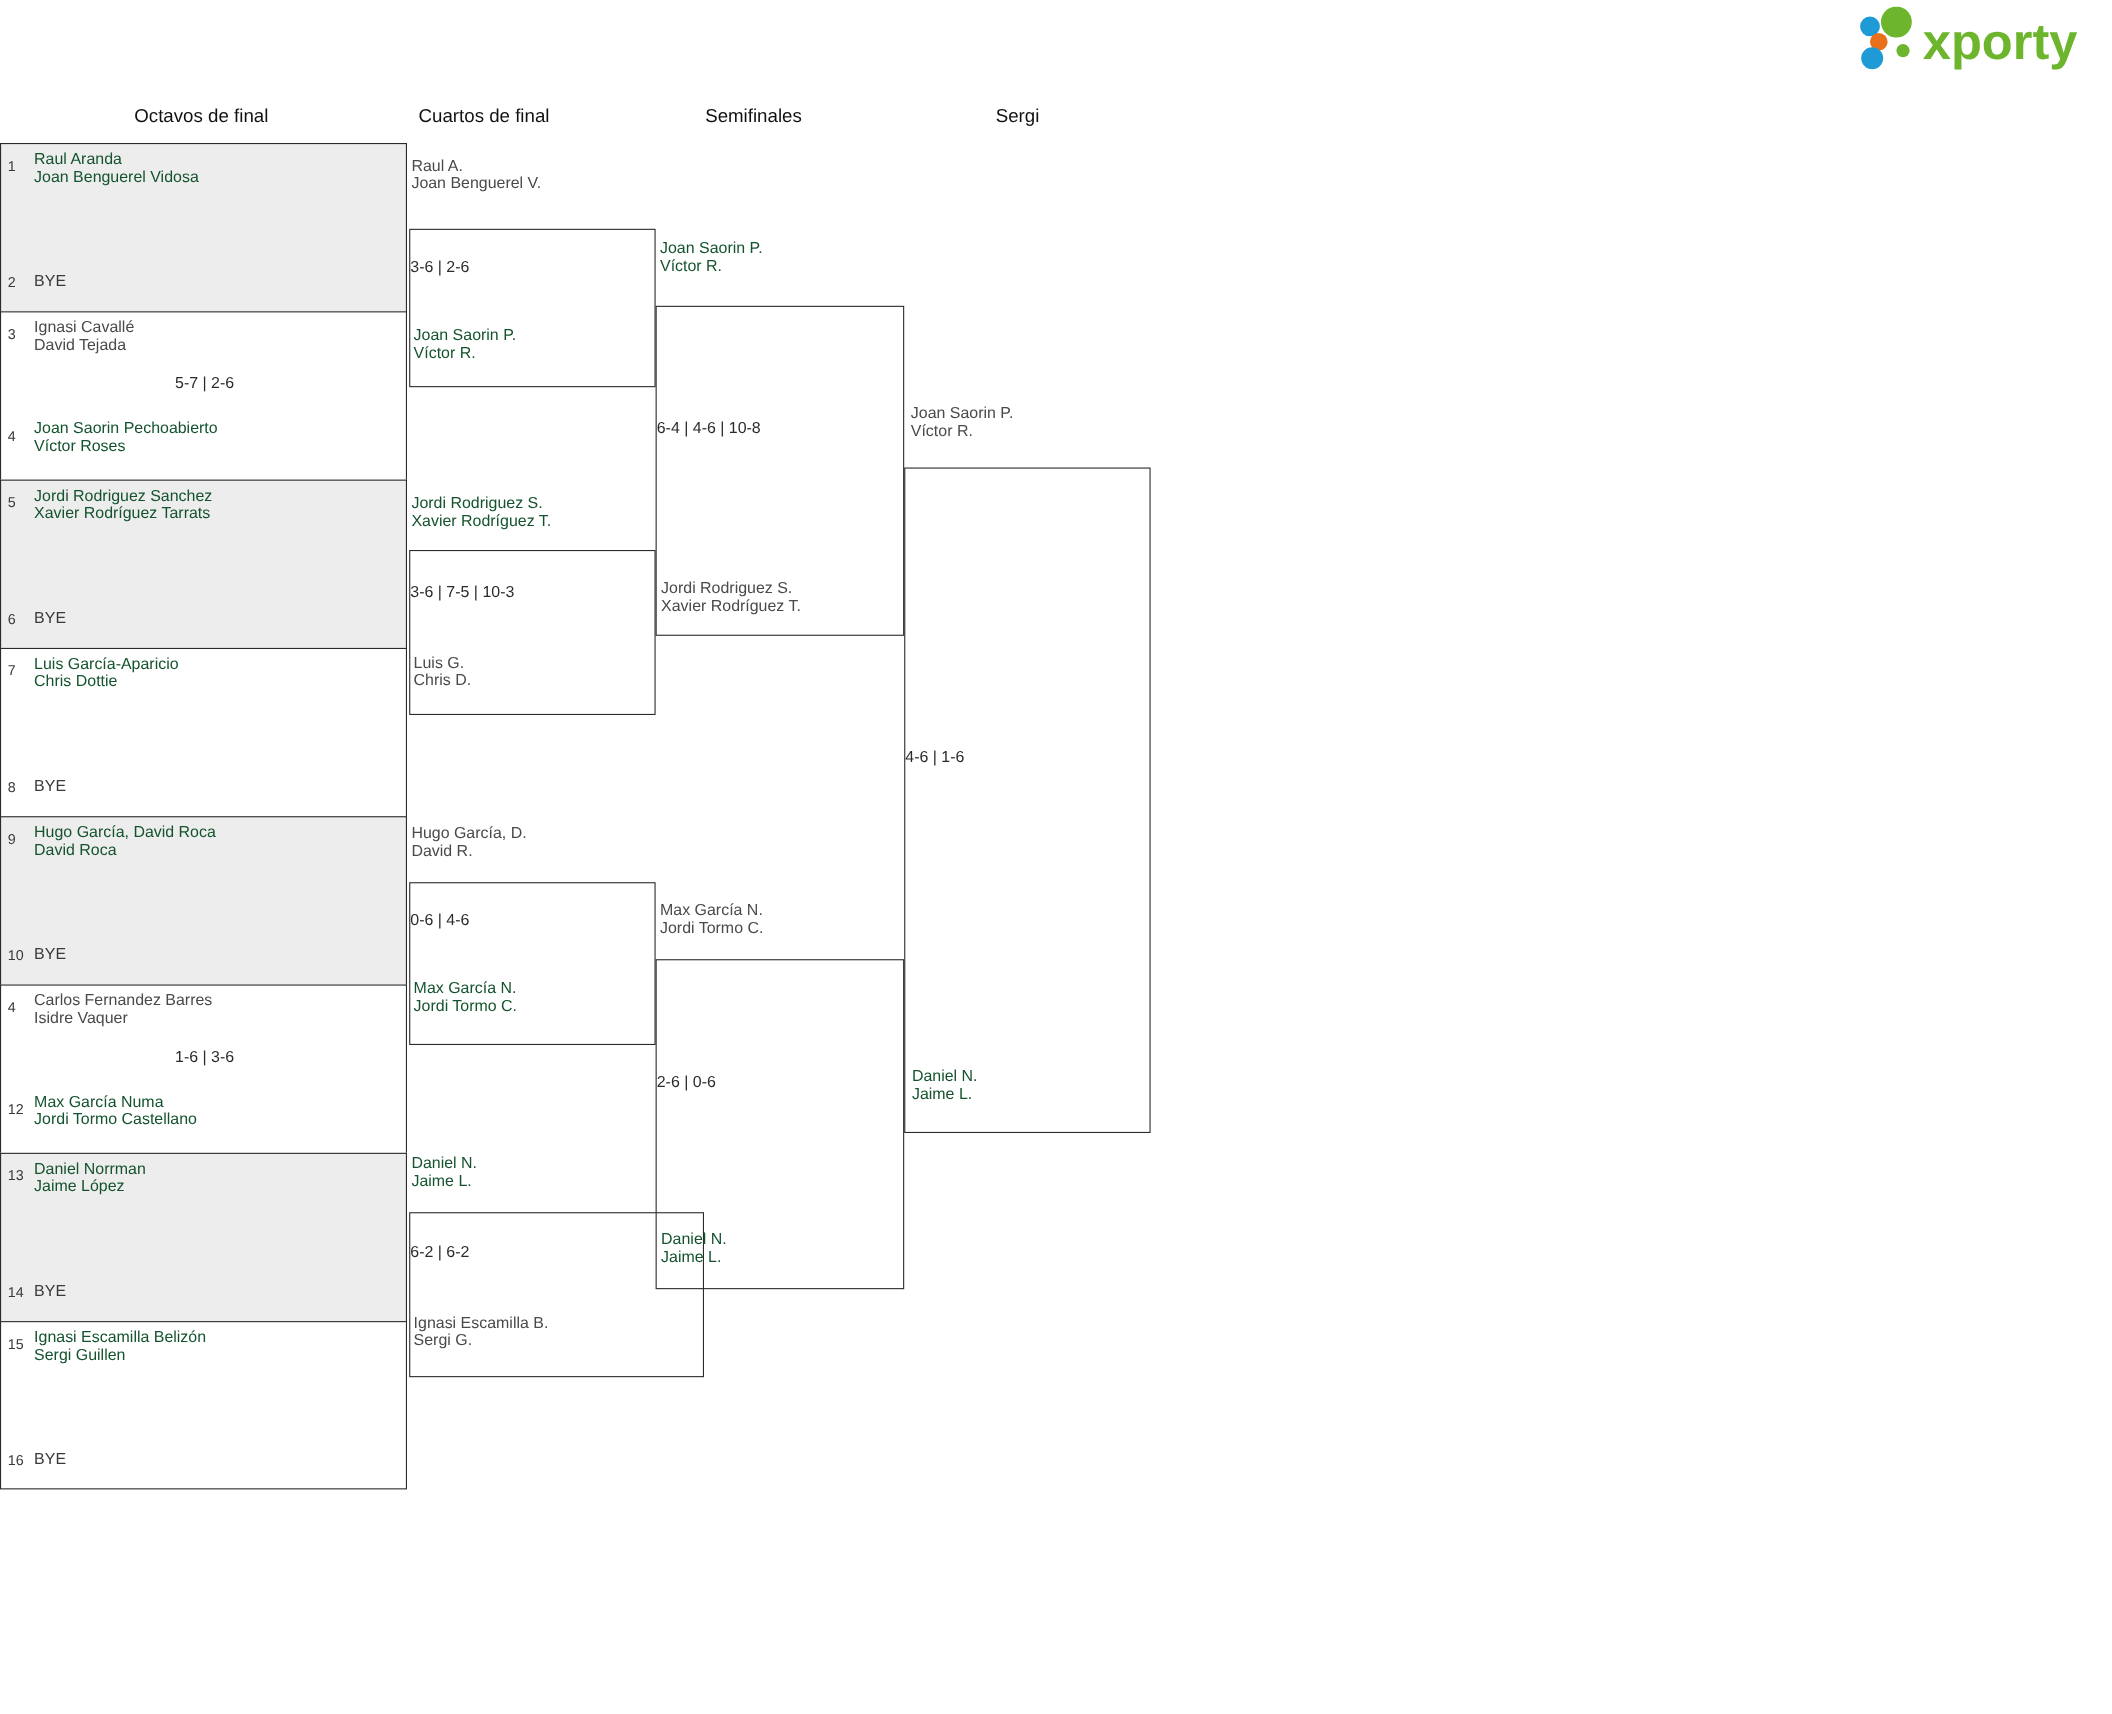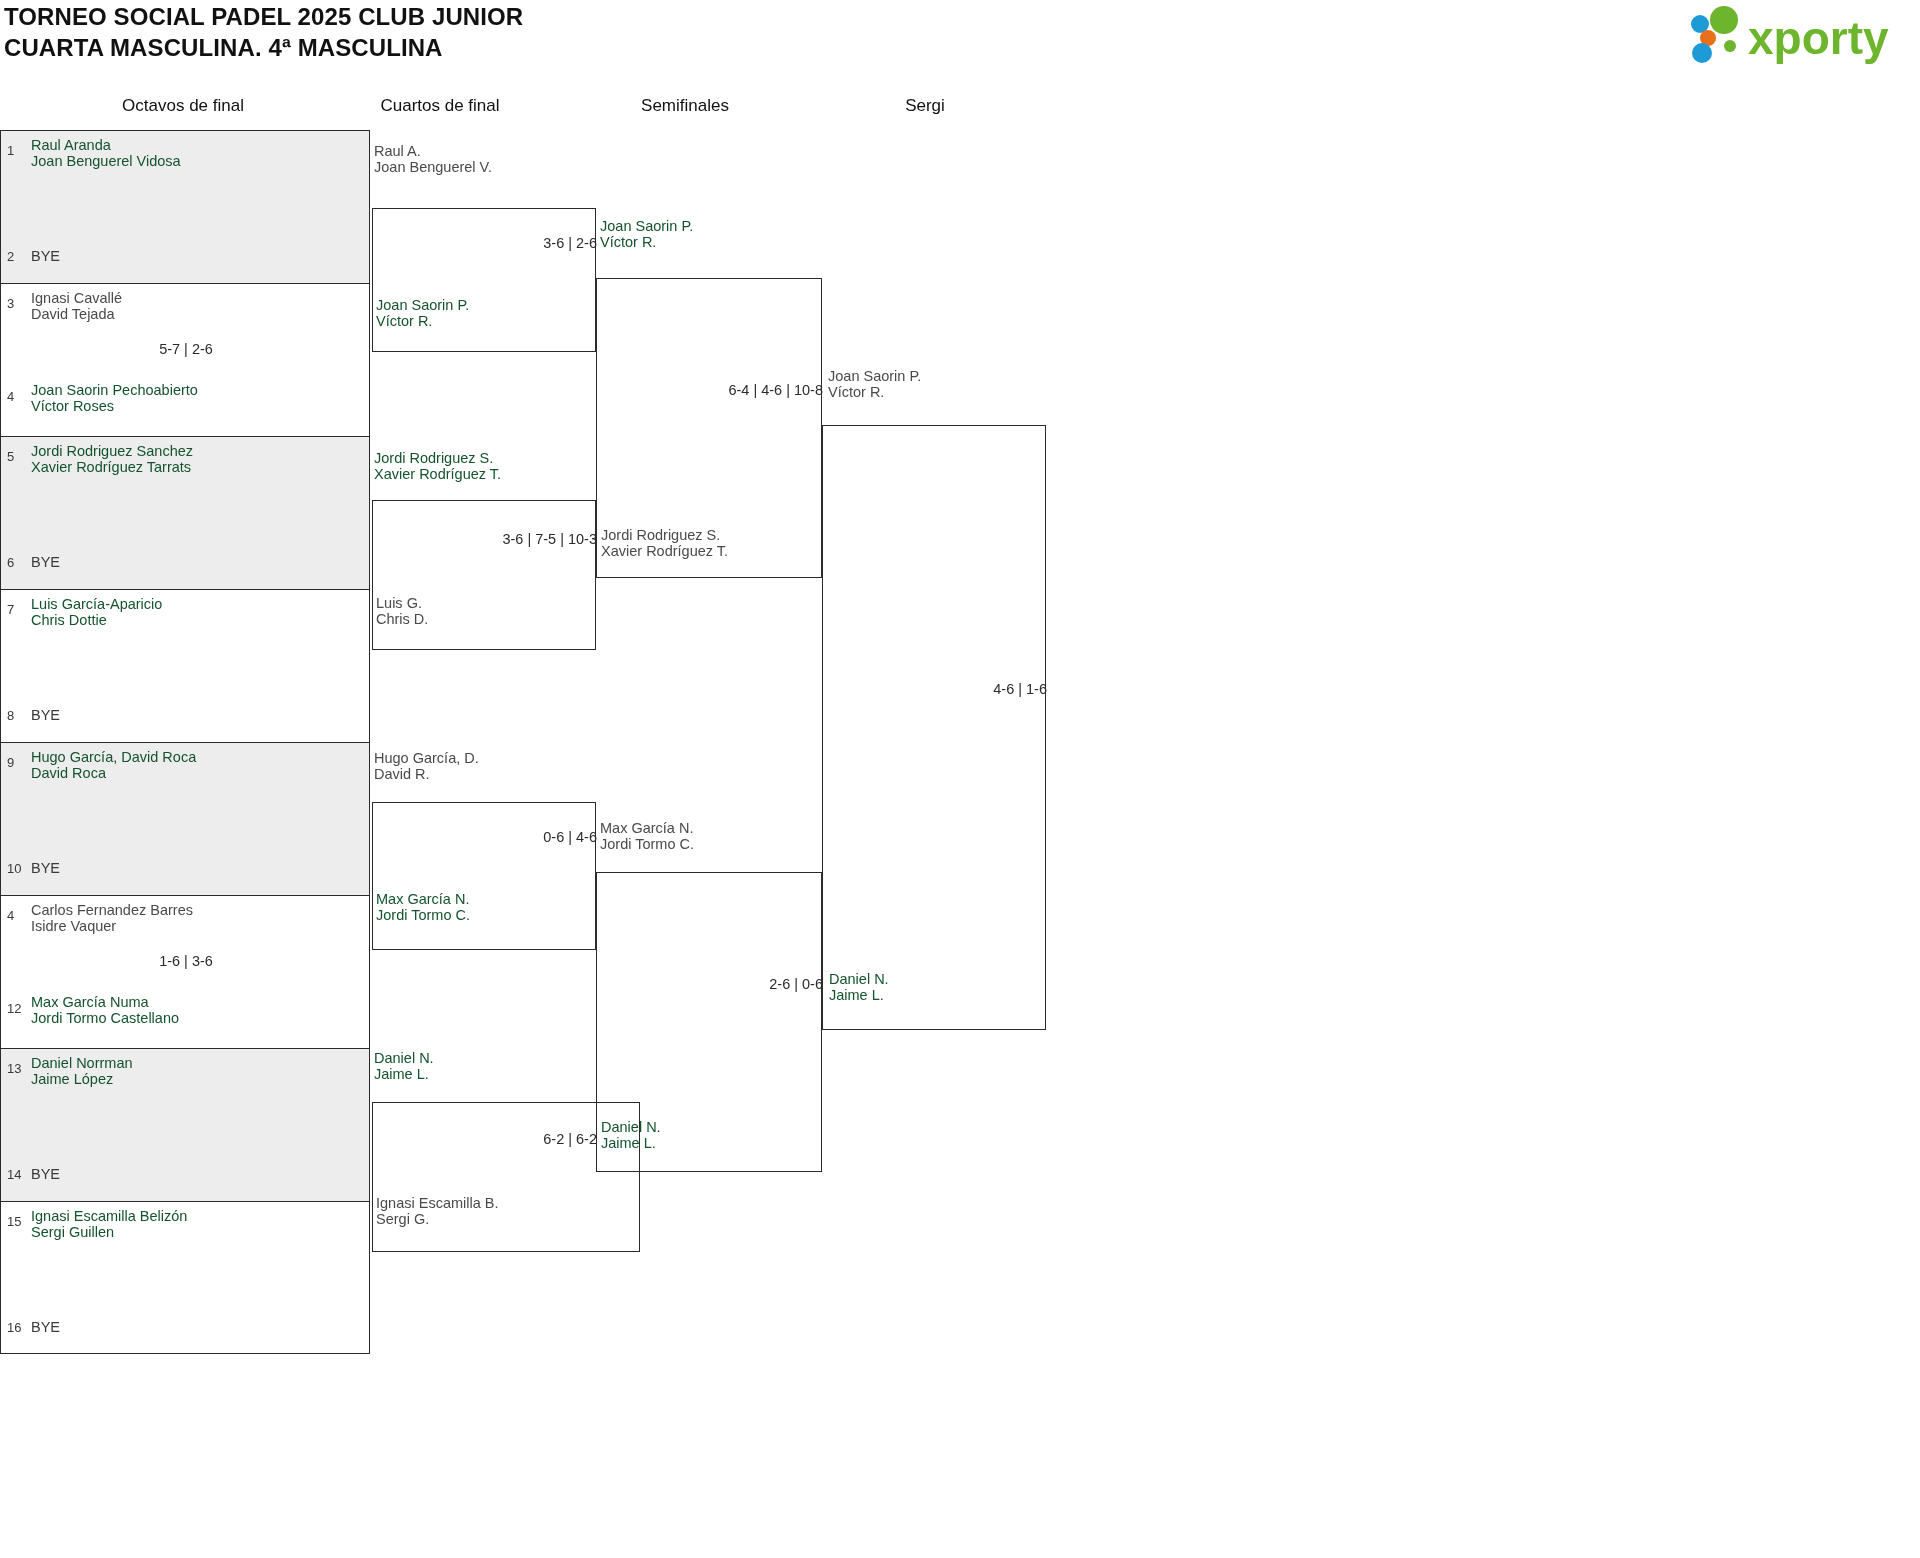--- a/index.html
+++ b/index.html
@@ -123,30 +123,28 @@
   .inside-name {
     position: absolute;
     font-size: 14.5px;
     line-height: 1.12;
     white-space: pre-line;
   }
   .mscore {
     position: absolute;
     font-size: 14.5px;
     color: #2b2b2b;
-    text-align: right;
+    text-align: left;
     white-space: nowrap;
   }
 </style>
 </head>
 <body>
 
 <div id="header">
-  <div id="tournament-title">TORNEO SOCIAL PADEL 2025 CLUB JUNIOR
-CUARTA MASCULINA. 4ª MASCULINA</div>
 
   <div id="logo">
     <svg width="230" height="58" viewBox="0 0 230 58">
       <circle cx="20" cy="18" r="9" fill="#1e9ad6"></circle>
       <circle cx="44" cy="14" r="14" fill="#6cb52d"></circle>
       <circle cx="28" cy="32" r="8" fill="#e8701a"></circle>
       <circle cx="50" cy="40" r="6" fill="#6cb52d"></circle>
       <circle cx="22" cy="47" r="10" fill="#1e9ad6"></circle>
       <g fill="#6cb52d" font-family="Liberation Sans, sans-serif" font-size="46" font-weight="bold">
         <text x="68" y="48">xporty</text>

